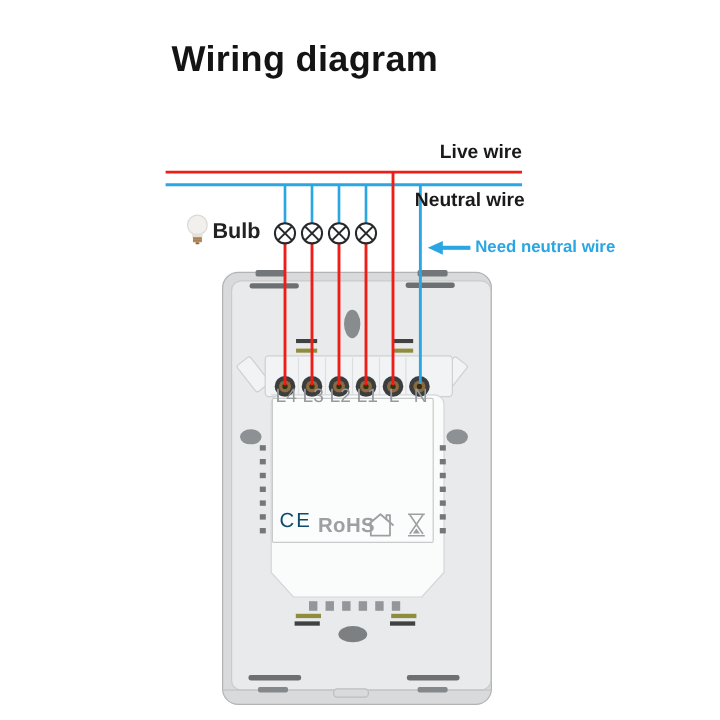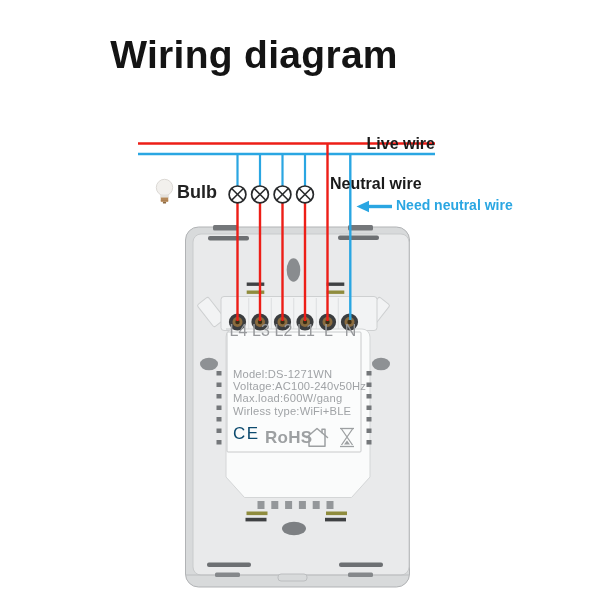--- a/index.html
+++ b/index.html
@@ -1,23 +1,23 @@
 <!DOCTYPE html>
 <html><head>
 <meta charset="utf-8">
 <style>
   html,body{margin:0;padding:0;background:#fff;}
   #stage{position:relative;width:600px;height:600px;background:#ffffff;overflow:hidden;
          font-family:"Liberation Sans", sans-serif;}
   .abs{position:absolute;}
-  #title{left:0;top:33px;width:508px;text-align:center;font-size:39px;font-weight:600;
+  #title{left:0;top:33px;width:508px;text-align:center;font-size:30px;font-weight:600;
          color:#141414;letter-spacing:.3px;}
-  .wire-label{font-size:16px;font-weight:600;color:#1a1a1a;margin-top:16px;}
+  .wire-label{font-size:16px;font-weight:600;color:#1a1a1a;}
   #live-label{left:330px;top:119px;width:105px;text-align:right;}
-  #neutral-label{left:330px;top:159px;width:123px;text-align:left;}
+  #neutral-label{left:330px;top:159px;width:123px;text-align:center;}
   #bulb-label{left:177px;top:182px;font-size:18px;font-weight:700;color:#222;}
   #need-neutral-label{left:396px;top:197px;font-size:14px;font-weight:600;color:#2aa6e2;}
   .terminal-label{top:322px;width:30px;text-align:center;font-size:16px;font-weight:500;
                   color:#97999c;}
   #specs{left:233px;top:368px;font-size:11.2px;line-height:12.2px;color:#a0a3a6;
          letter-spacing:.2px;}
   #ce-mark{left:233px;top:424px;font-size:17px;font-weight:500;color:#0c4a6e;
            letter-spacing:1.5px;}
   #rohs-mark{left:265px;top:428px;font-size:17px;font-weight:700;color:#9da0a2;
              letter-spacing:.3px;}
@@ -219,26 +219,20 @@
   <div class="abs" id="bulb-label">Bulb</div>
   <div class="abs" id="need-neutral-label">Need neutral wire</div>
 
   <div class="abs terminal-label" style="left:223.5px">L4</div>
   <div class="abs terminal-label" style="left:246px">L3</div>
   <div class="abs terminal-label" style="left:268.5px">L2</div>
   <div class="abs terminal-label" style="left:291px">L1</div>
   <div class="abs terminal-label" style="left:313.5px">L</div>
   <div class="abs terminal-label" style="left:335.5px">N</div>
 
-  <div class="abs" id="specs">
-    <div>Model:DS-1271WN</div>
-    <div>Voltage:AC100-240v50Hz</div>
-    <div>Max.load:600W/gang</div>
-    <div>Wirless type:WiFi+BLE</div>
-  </div>
 
   <div class="abs" id="ce-mark">CE</div>
   <div class="abs" id="rohs-mark">RoHS</div>
 
   <span class="abs" style="left:305px;top:426px">
     <svg width="24" height="22" viewBox="0 0 24 22" fill="none" stroke="#9da0a2" stroke-width="1.5" stroke-linejoin="round" stroke-linecap="round">
       <path d="M1.5,11.5 L12,2.5 L22.5,11.5"></path>
       <path d="M17,6.8 V3.2 H20 V9.3"></path>
       <path d="M4,10 V20.3 H20 V10"></path>
     </svg>

